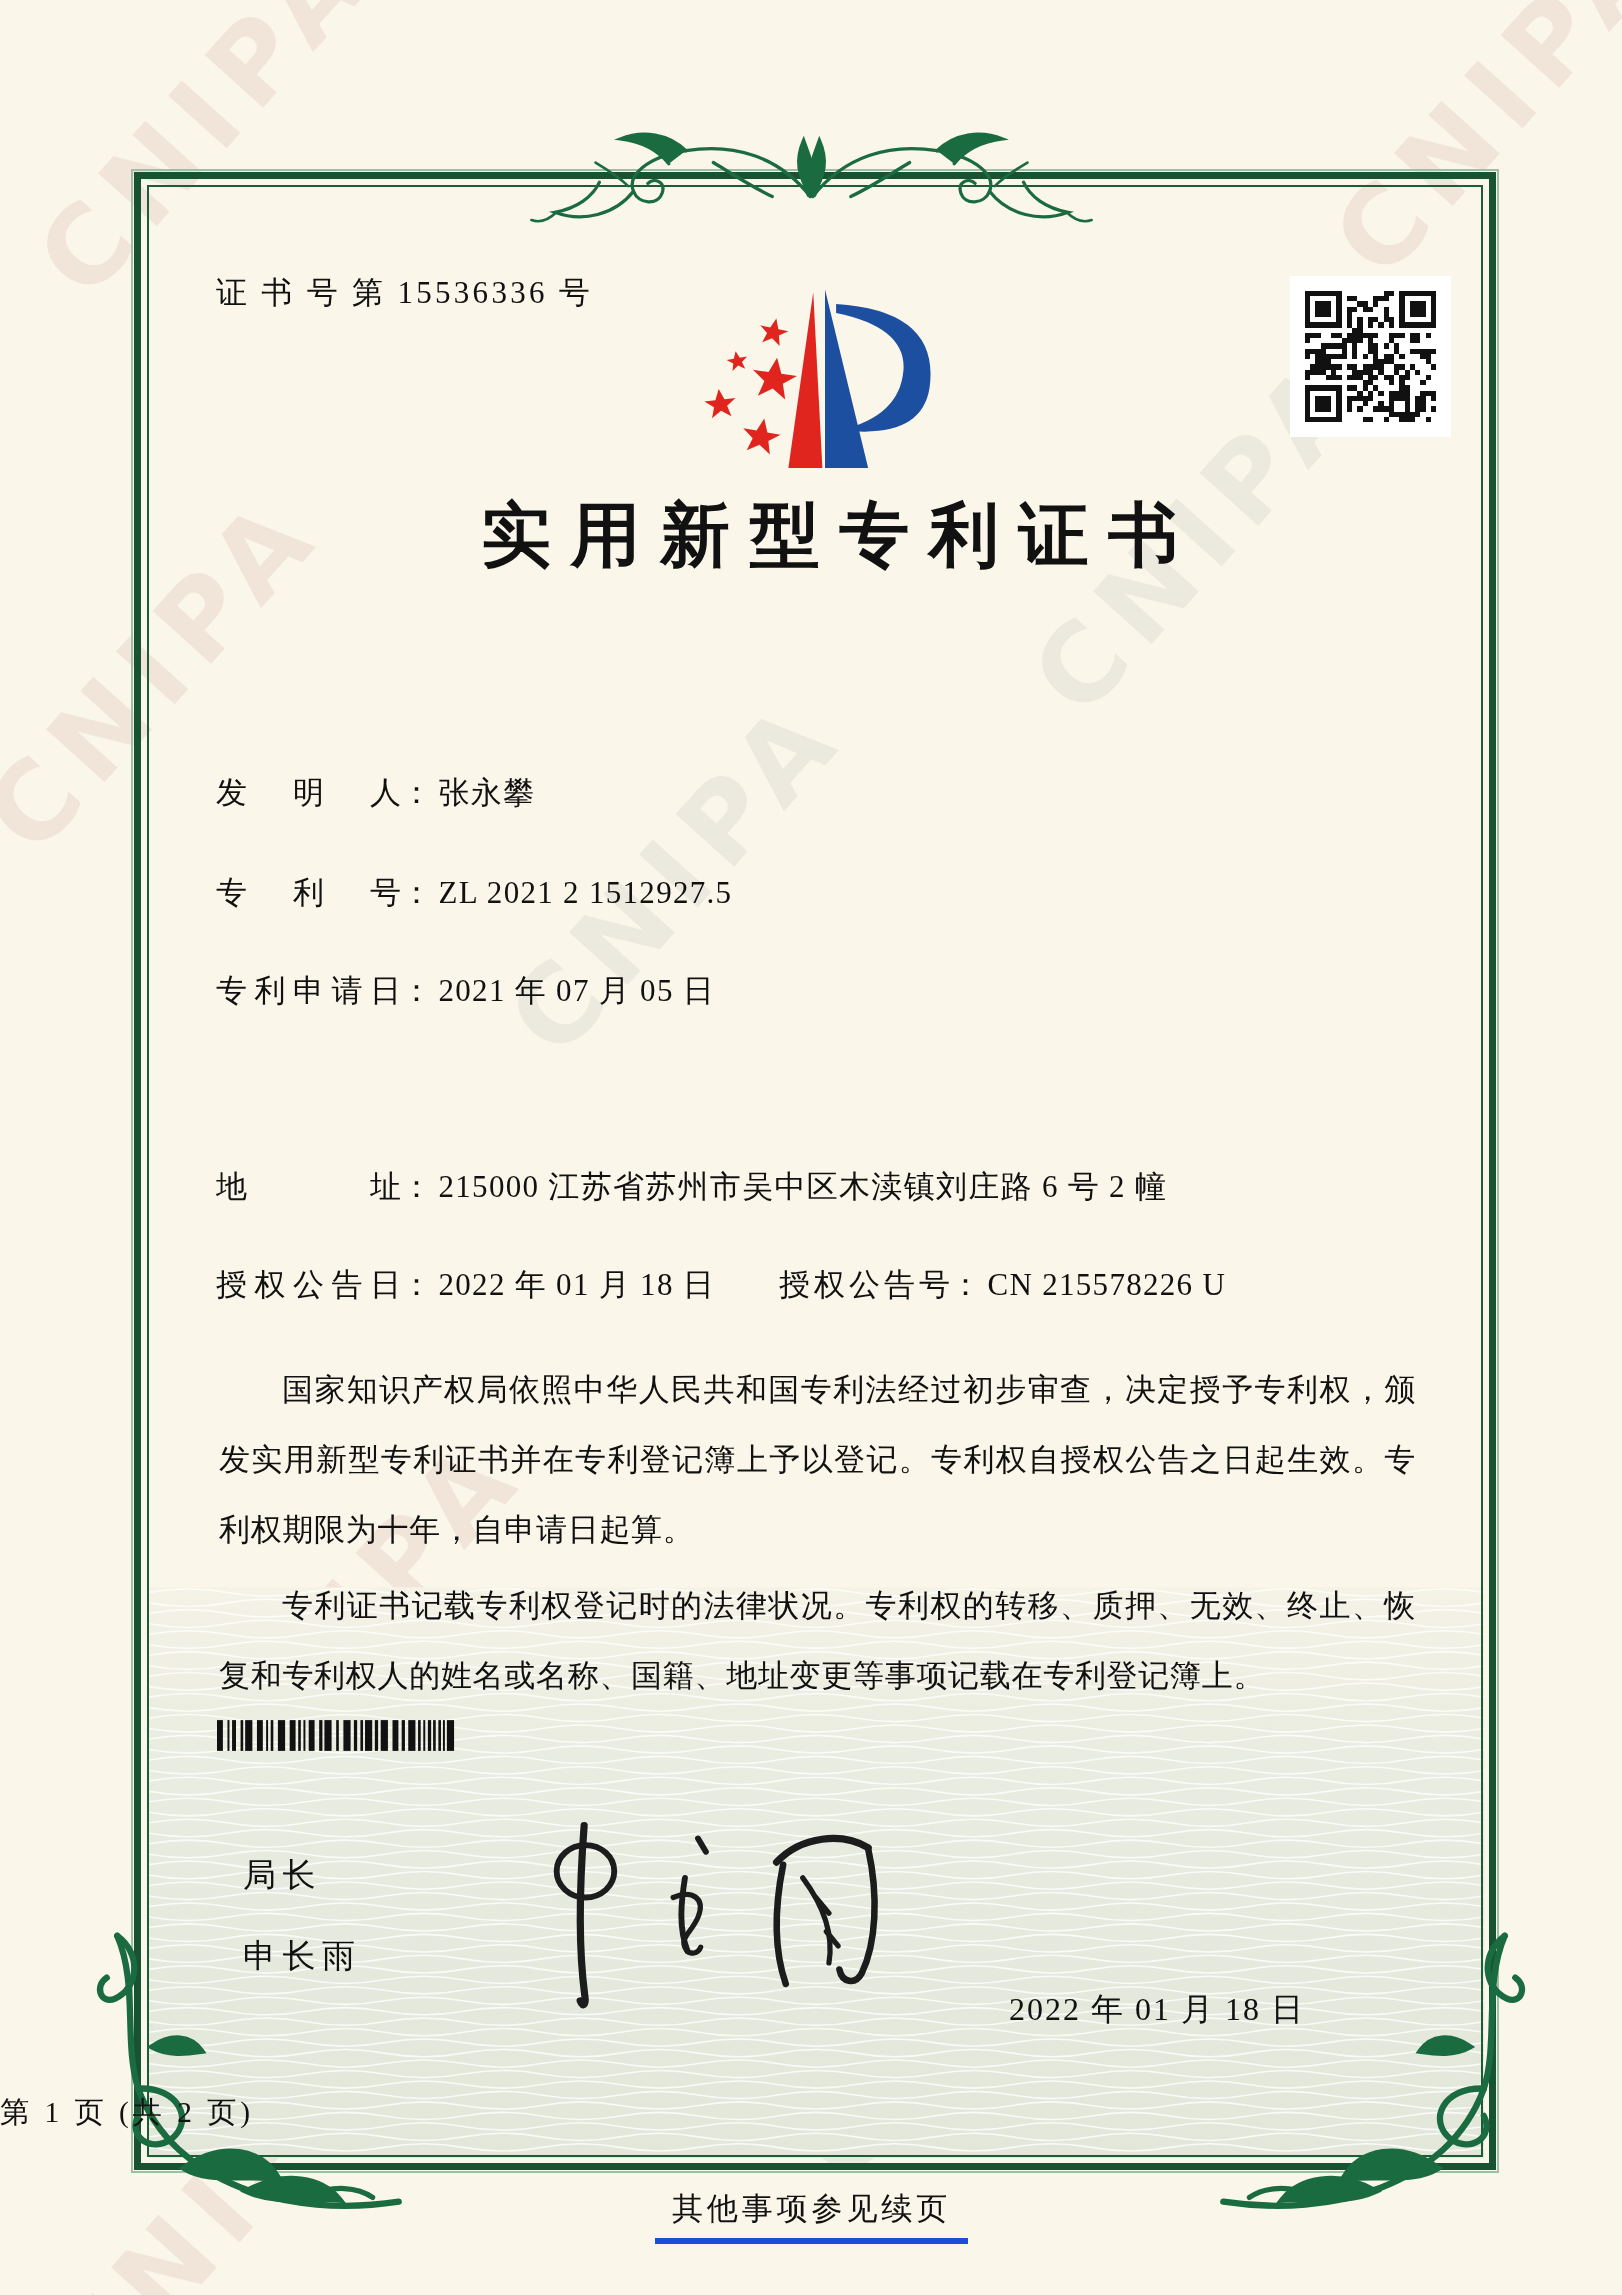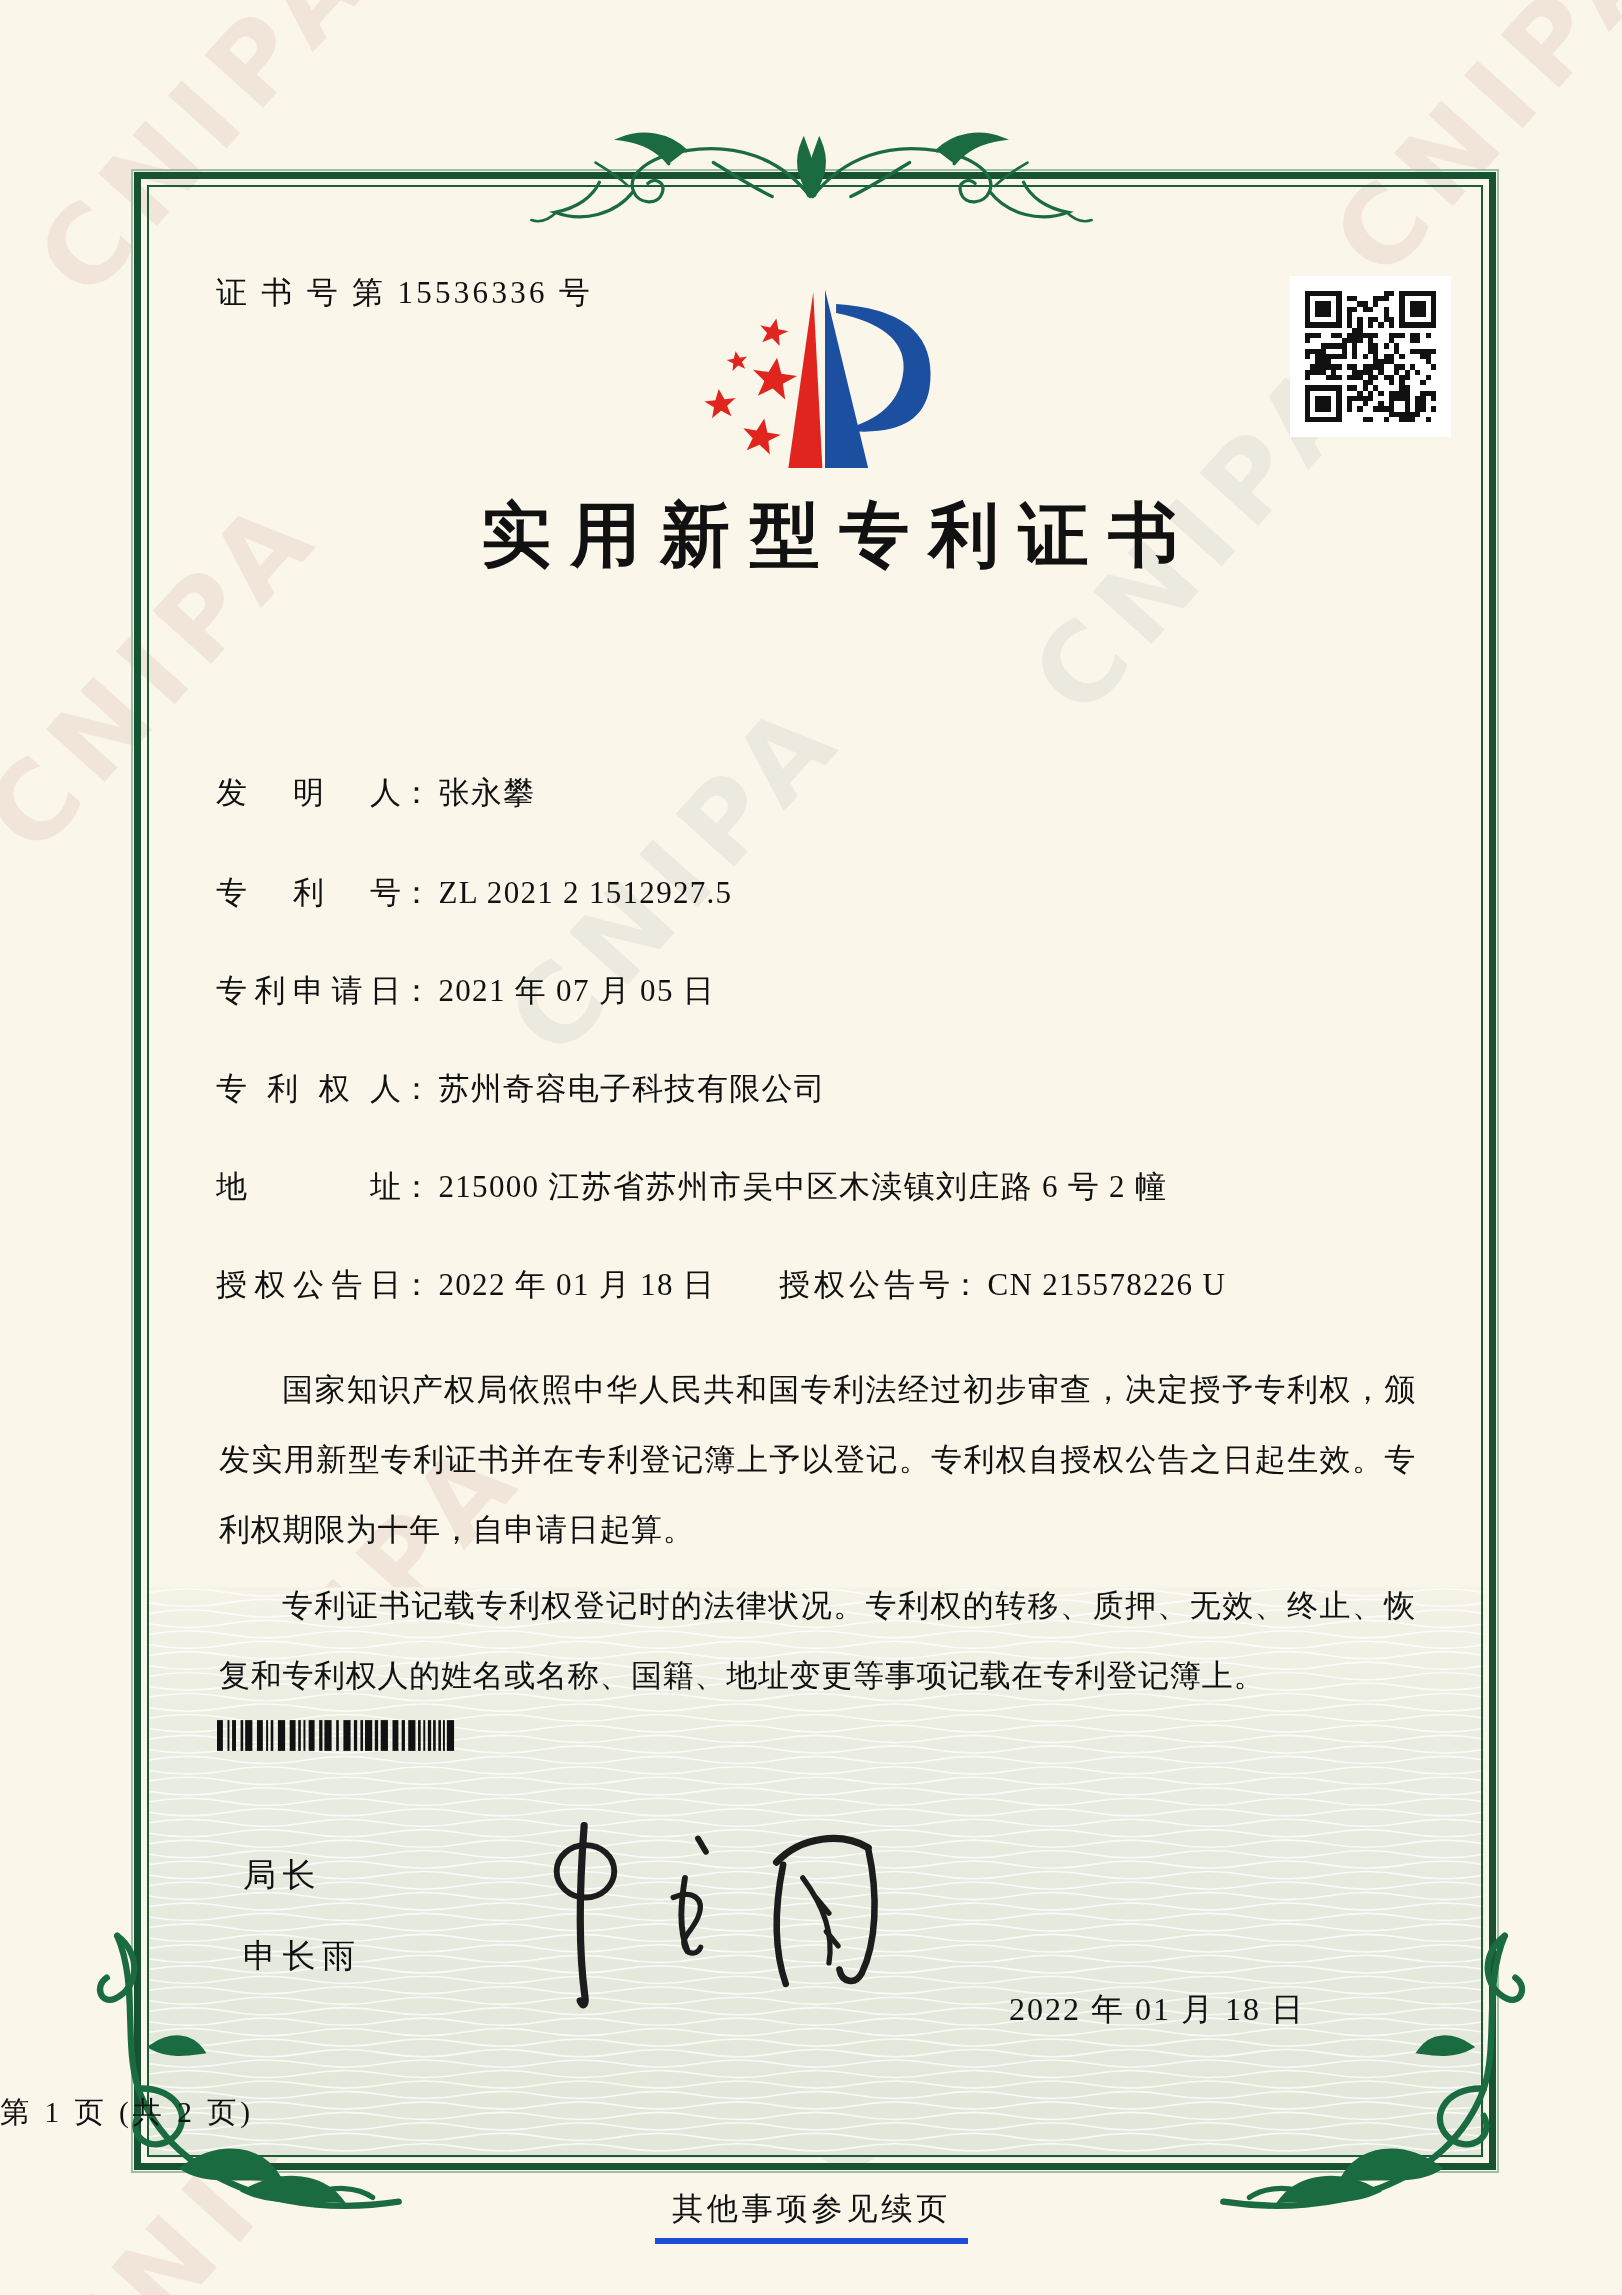--- a/index.html
+++ b/index.html
@@ -551,23 +551,20 @@
 
   <div class="field-row" style="top:772px;">
     <span class="field-label">发明人</span><span class="field-colon">：</span><span class="field-value">张永攀</span>
   </div>
   <div class="field-row" style="top:872px;">
     <span class="field-label">专利号</span><span class="field-colon">：</span><span class="field-value">ZL 2021 2 1512927.5</span>
   </div>
   <div class="field-row" style="top:970px;">
     <span class="field-label">专利申请日</span><span class="field-colon">：</span><span class="field-value">2021 年 07 月 05 日</span>
   </div>
-  <div class="field-row" style="top:1068px;">
-    <span class="field-label">专利权人</span><span class="field-colon">：</span><span class="field-value">苏州奇容电子科技有限公司</span>
-  </div>
   <div class="field-row" style="top:1166px;">
     <span class="field-label">地址</span><span class="field-colon">：</span><span class="field-value">215000 江苏省苏州市吴中区木渎镇刘庄路 6 号 2 幢</span>
   </div>
   <div class="field-row" style="top:1264px;">
     <span class="field-label">授权公告日</span><span class="field-colon">：</span><span class="field-value">2022 年 01 月 18 日</span>
     <span class="field-b">
       <span class="field-label" style="width:171px;">授权公告号</span><span class="field-colon">：</span><span class="field-value">CN 215578226 U</span>
     </span>
   </div>
 

